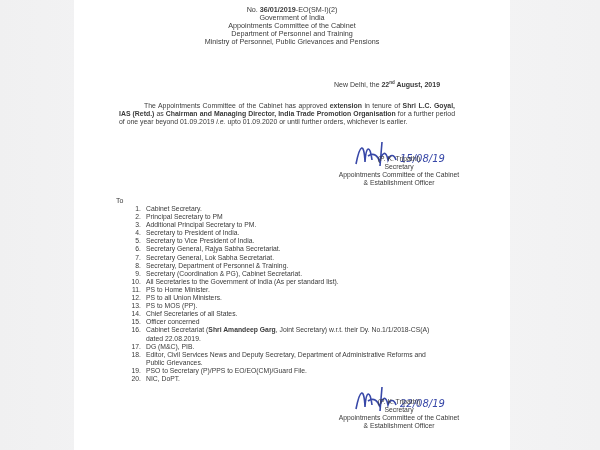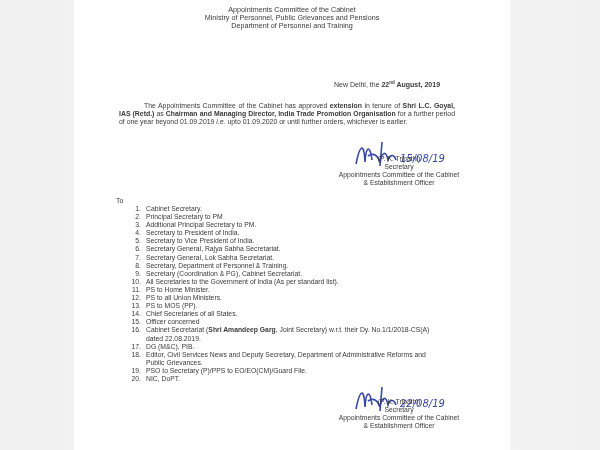--- a/index.html
+++ b/index.html
@@ -97,23 +97,25 @@
     }
     .dist-list .t { flex: 1; }
     .dist-list .t b { font-weight: bold; }
   </style>
 </head>
 <body>
 
 <div class="page">
 
   <div class="header">
+    <div class="num"><span>No. </span><b>36/01/2019</b><span>-EO(SM-I)(2)</span></div>
+    <div>Government of India</div>
     <div>Appointments Committee of the Cabinet</div>
+    <div>Department of Personnel and Training</div>
     <div>Ministry of Personnel, Public Grievances and Pensions</div>
-    <div>Department of Personnel and Training</div>
   </div>
 
   <div class="dateline">
     <span>New Delhi, the </span><b><span>22</span><sup>nd</sup><span> August, 2019</span></b>
   </div>
 
   <div class="body-para"><span class="indent"></span><span>The Appointments Committee of the Cabinet  has approved </span><b>extension</b><span> in tenure of </span><b>Shri L.C. Goyal, IAS (Retd.)</b><span> as </span><b>Chairman and Managing Director, India Trade Promotion Organisation</b><span> for a further period of one year beyond 01.09.2019 </span><i>i.e.</i><span> upto 01.09.2020 or until further orders, whichever is earlier.</span></div>
 
   <svg class="signature sign1" viewBox="0 0 110 36">
     <path d="M12 26 C16 6, 20 4, 21 24 C22 8, 26 6, 28 22 M24 18 C30 14, 34 18, 36 24 C38 14, 42 12, 44 22 C46 16, 50 16, 52 22 M38 4 L36 28" fill="none" stroke="#3848a8" stroke-width="1.6"></path>

